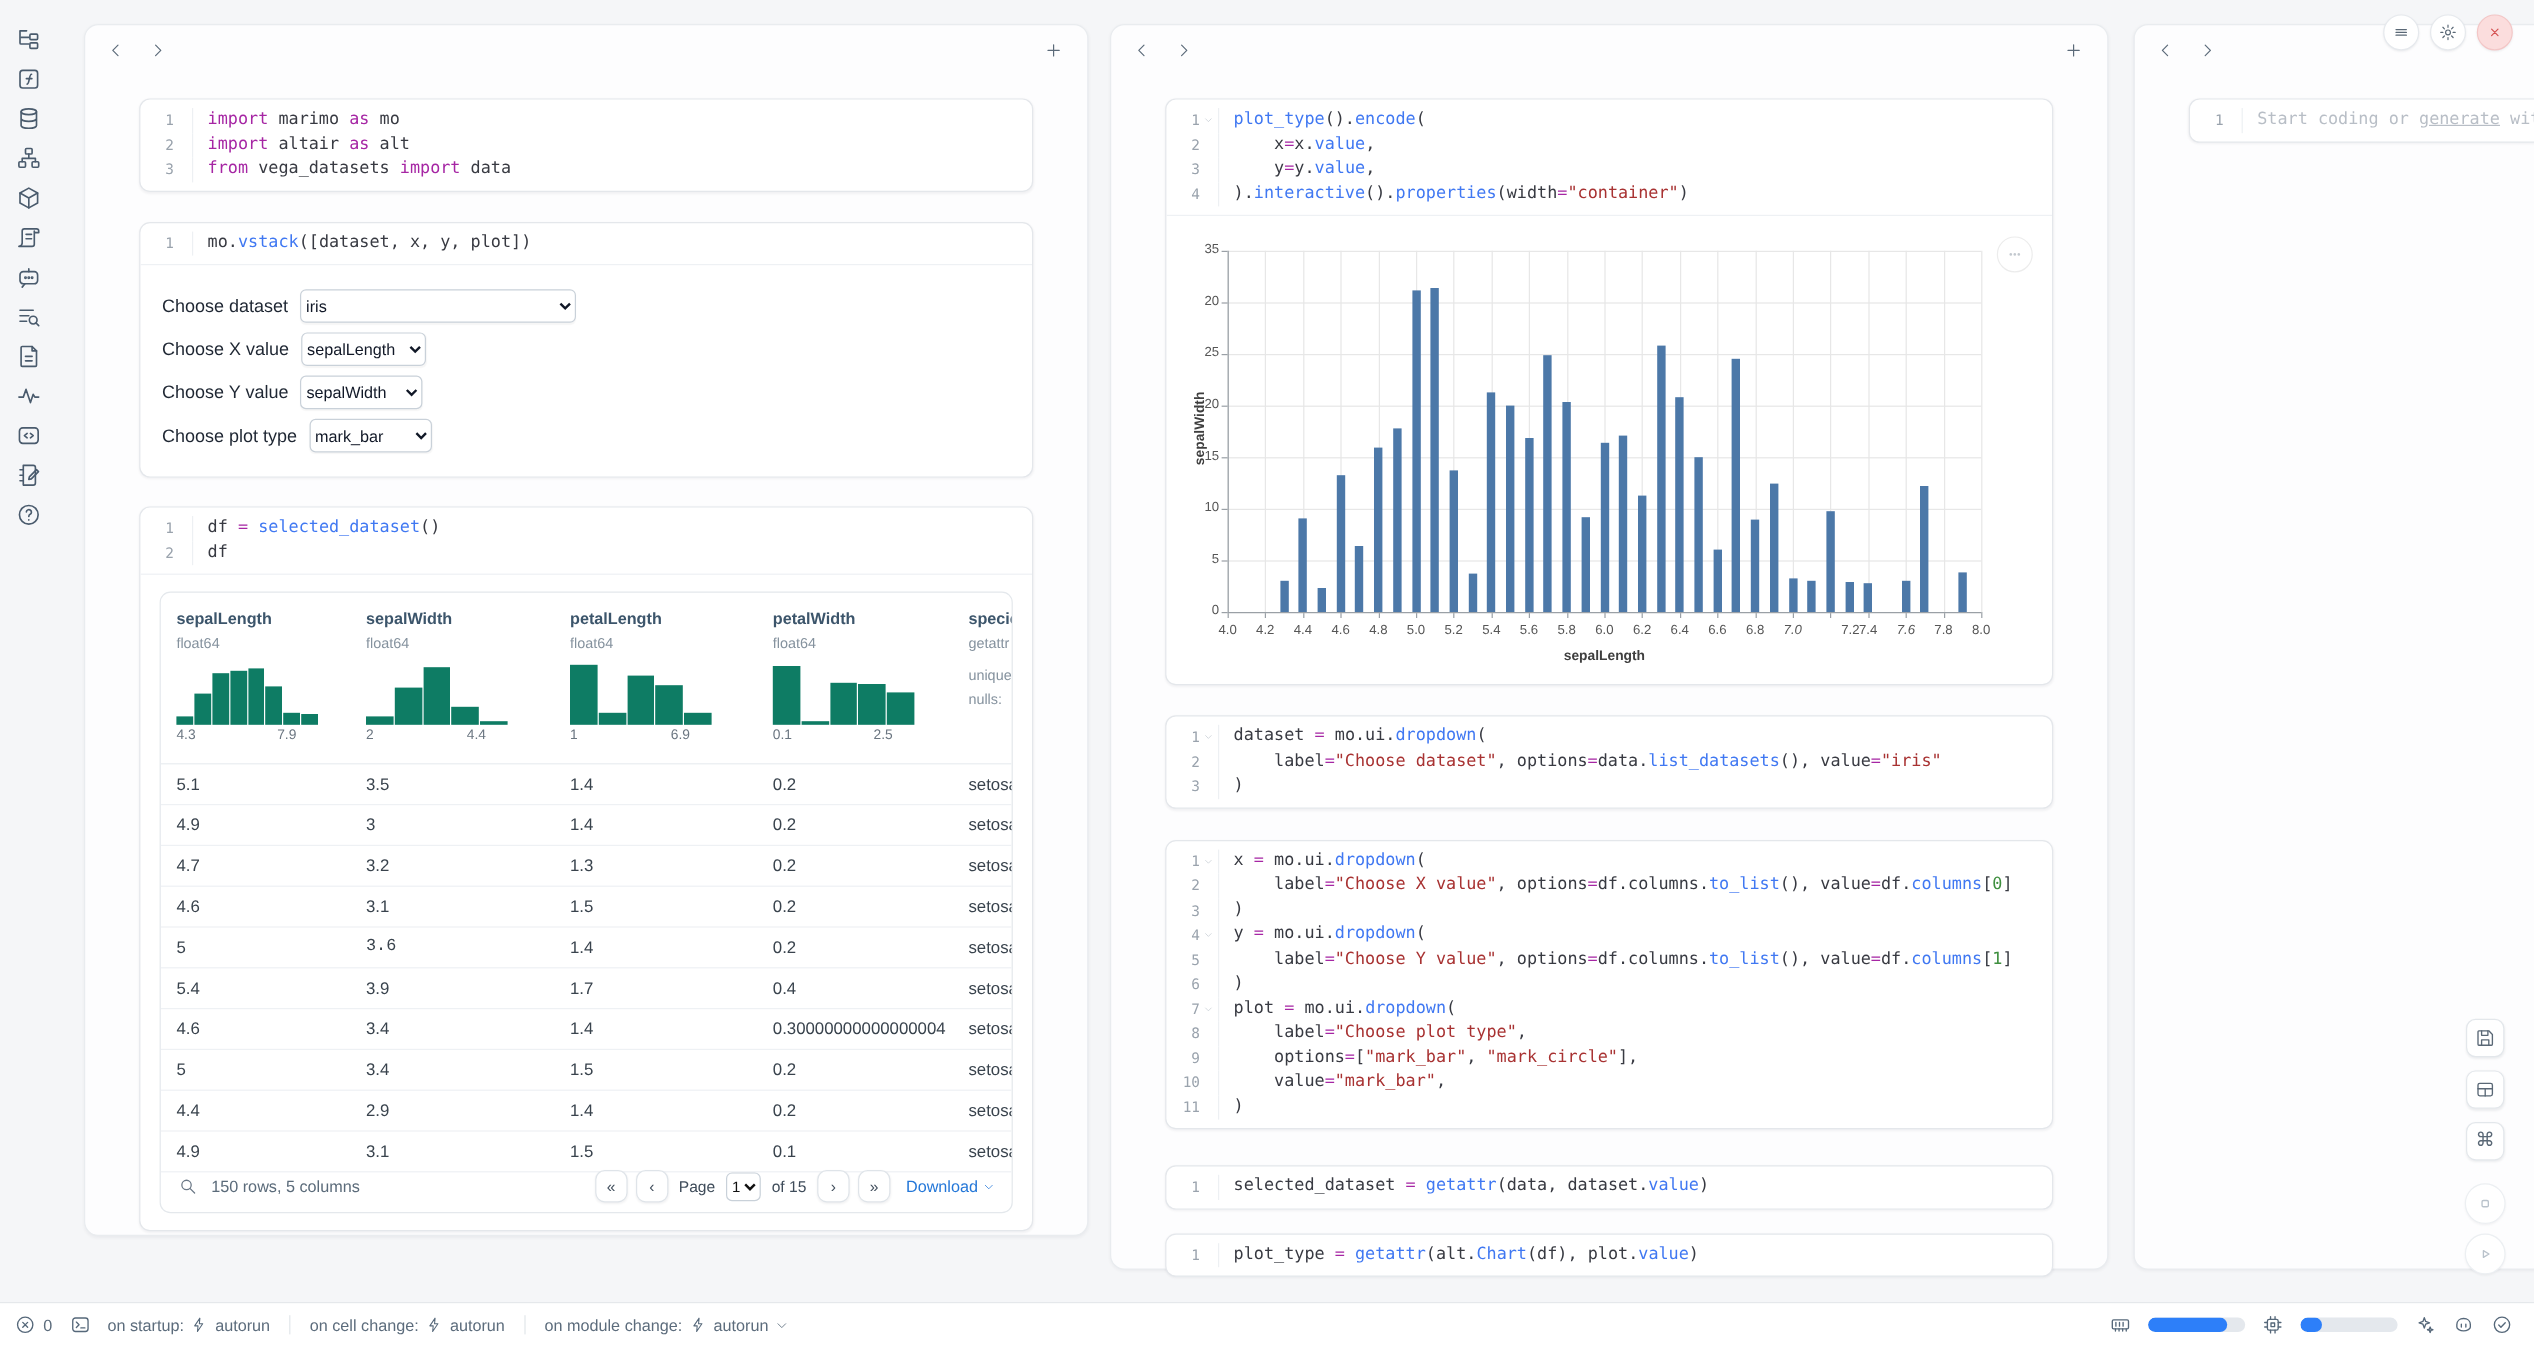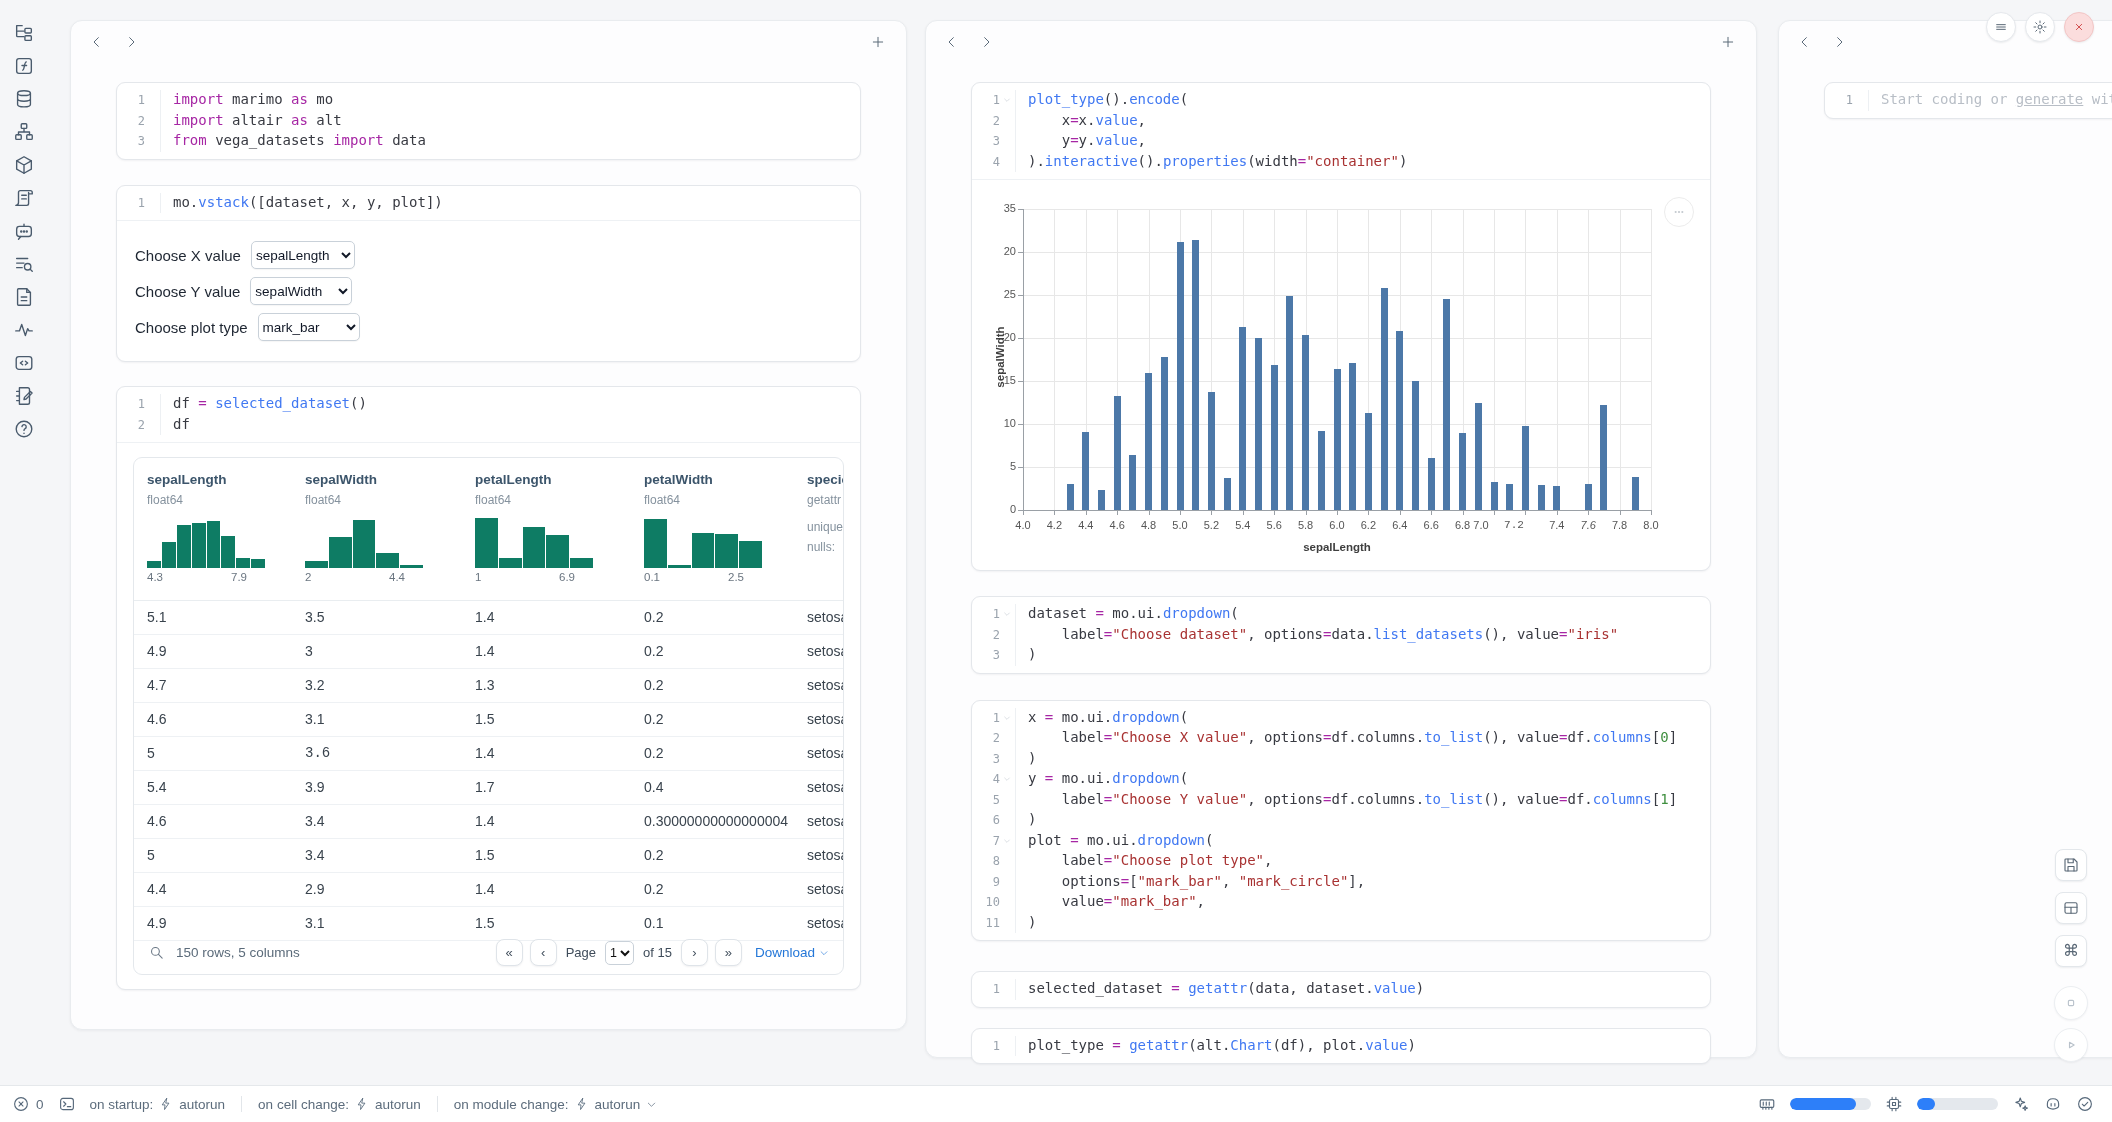--- a/index.html
+++ b/index.html
@@ -236,20 +236,24 @@
   <div class="cell" id="cell-l2">
     <div class="codelines">
         <div class="cline">
           <span class="lnum">1</span>
           <span class="fold"></span>
           <span class="ccode"><span class="tok-t">mo.</span><span class="tok-f">vstack</span><span class="tok-t">([dataset, x, y, plot])</span></span>
         </div>
       </div>
     <div class="celloutput controls" id="controls-out">
         <div class="ctlrow">
+          <span class="ctllabel">Choose dataset</span>
+          <select class="ctlsel" style="width: 230px;"><option>iris</option></select>
+        </div>
+        <div class="ctlrow">
           <span class="ctllabel">Choose X value</span>
           <select class="ctlsel" style="width: 104px;"><option>sepalLength</option></select>
         </div>
         <div class="ctlrow">
           <span class="ctllabel">Choose Y value</span>
           <select class="ctlsel" style="width: 102px;"><option>sepalWidth</option></select>
         </div>
         <div class="ctlrow">
           <span class="ctllabel">Choose plot type</span>
           <select class="ctlsel" style="width: 102px;"><option>mark_bar</option></select>
@@ -520,24 +524,24 @@
         <div class="tickv" style="left: 427.8px; top: 330px;"></div>
         <div class="xlab" style="left: 407.8px; top: 339px;">6.4</div>
         <div class="gl glv" style="left: 459.2px; top: 29px; height: 301px;"></div>
         <div class="tickv" style="left: 459.2px; top: 330px;"></div>
         <div class="xlab" style="left: 439.2px; top: 339px;">6.6</div>
         <div class="gl glv" style="left: 490.6px; top: 29px; height: 301px;"></div>
         <div class="tickv" style="left: 490.6px; top: 330px;"></div>
         <div class="xlab" style="left: 470.6px; top: 339px;">6.8</div>
         <div class="gl glv" style="left: 522px; top: 29px; height: 301px;"></div>
         <div class="tickv" style="left: 522px; top: 330px;"></div>
-        <div class="xlab" style="left: 489px; top: 339px;">7.0</div>
+        <div class="xlab" style="left: 502px; top: 339px; font-style: italic;">7.0</div>
         <div class="gl glv" style="left: 553.4px; top: 29px; height: 301px;"></div>
         <div class="tickv" style="left: 553.4px; top: 330px;"></div>
-        <div class="xlab" style="left: 522px; top: 339px; font-family: Liberation Mono, monospace;">7.2</div>
+        <div class="xlab" style="left: 550px; top: 339px;">7.2</div>
         <div class="gl glv" style="left: 584.8px; top: 29px; height: 301px;"></div>
         <div class="tickv" style="left: 584.8px; top: 330px;"></div>
         <div class="xlab" style="left: 564.8px; top: 339px;">7.4</div>
         <div class="gl glv" style="left: 616.2px; top: 29px; height: 301px;"></div>
         <div class="tickv" style="left: 616.2px; top: 330px;"></div>
         <div class="xlab" style="left: 596.2px; top: 339px; font-style: italic;">7.6</div>
         <div class="gl glv" style="left: 647.6px; top: 29px; height: 301px;"></div>
         <div class="tickv" style="left: 647.6px; top: 330px;"></div>
         <div class="xlab" style="left: 627.6px; top: 339px;">7.8</div>
         <div class="gl glv" style="left: 679px; top: 29px; height: 301px;"></div>

